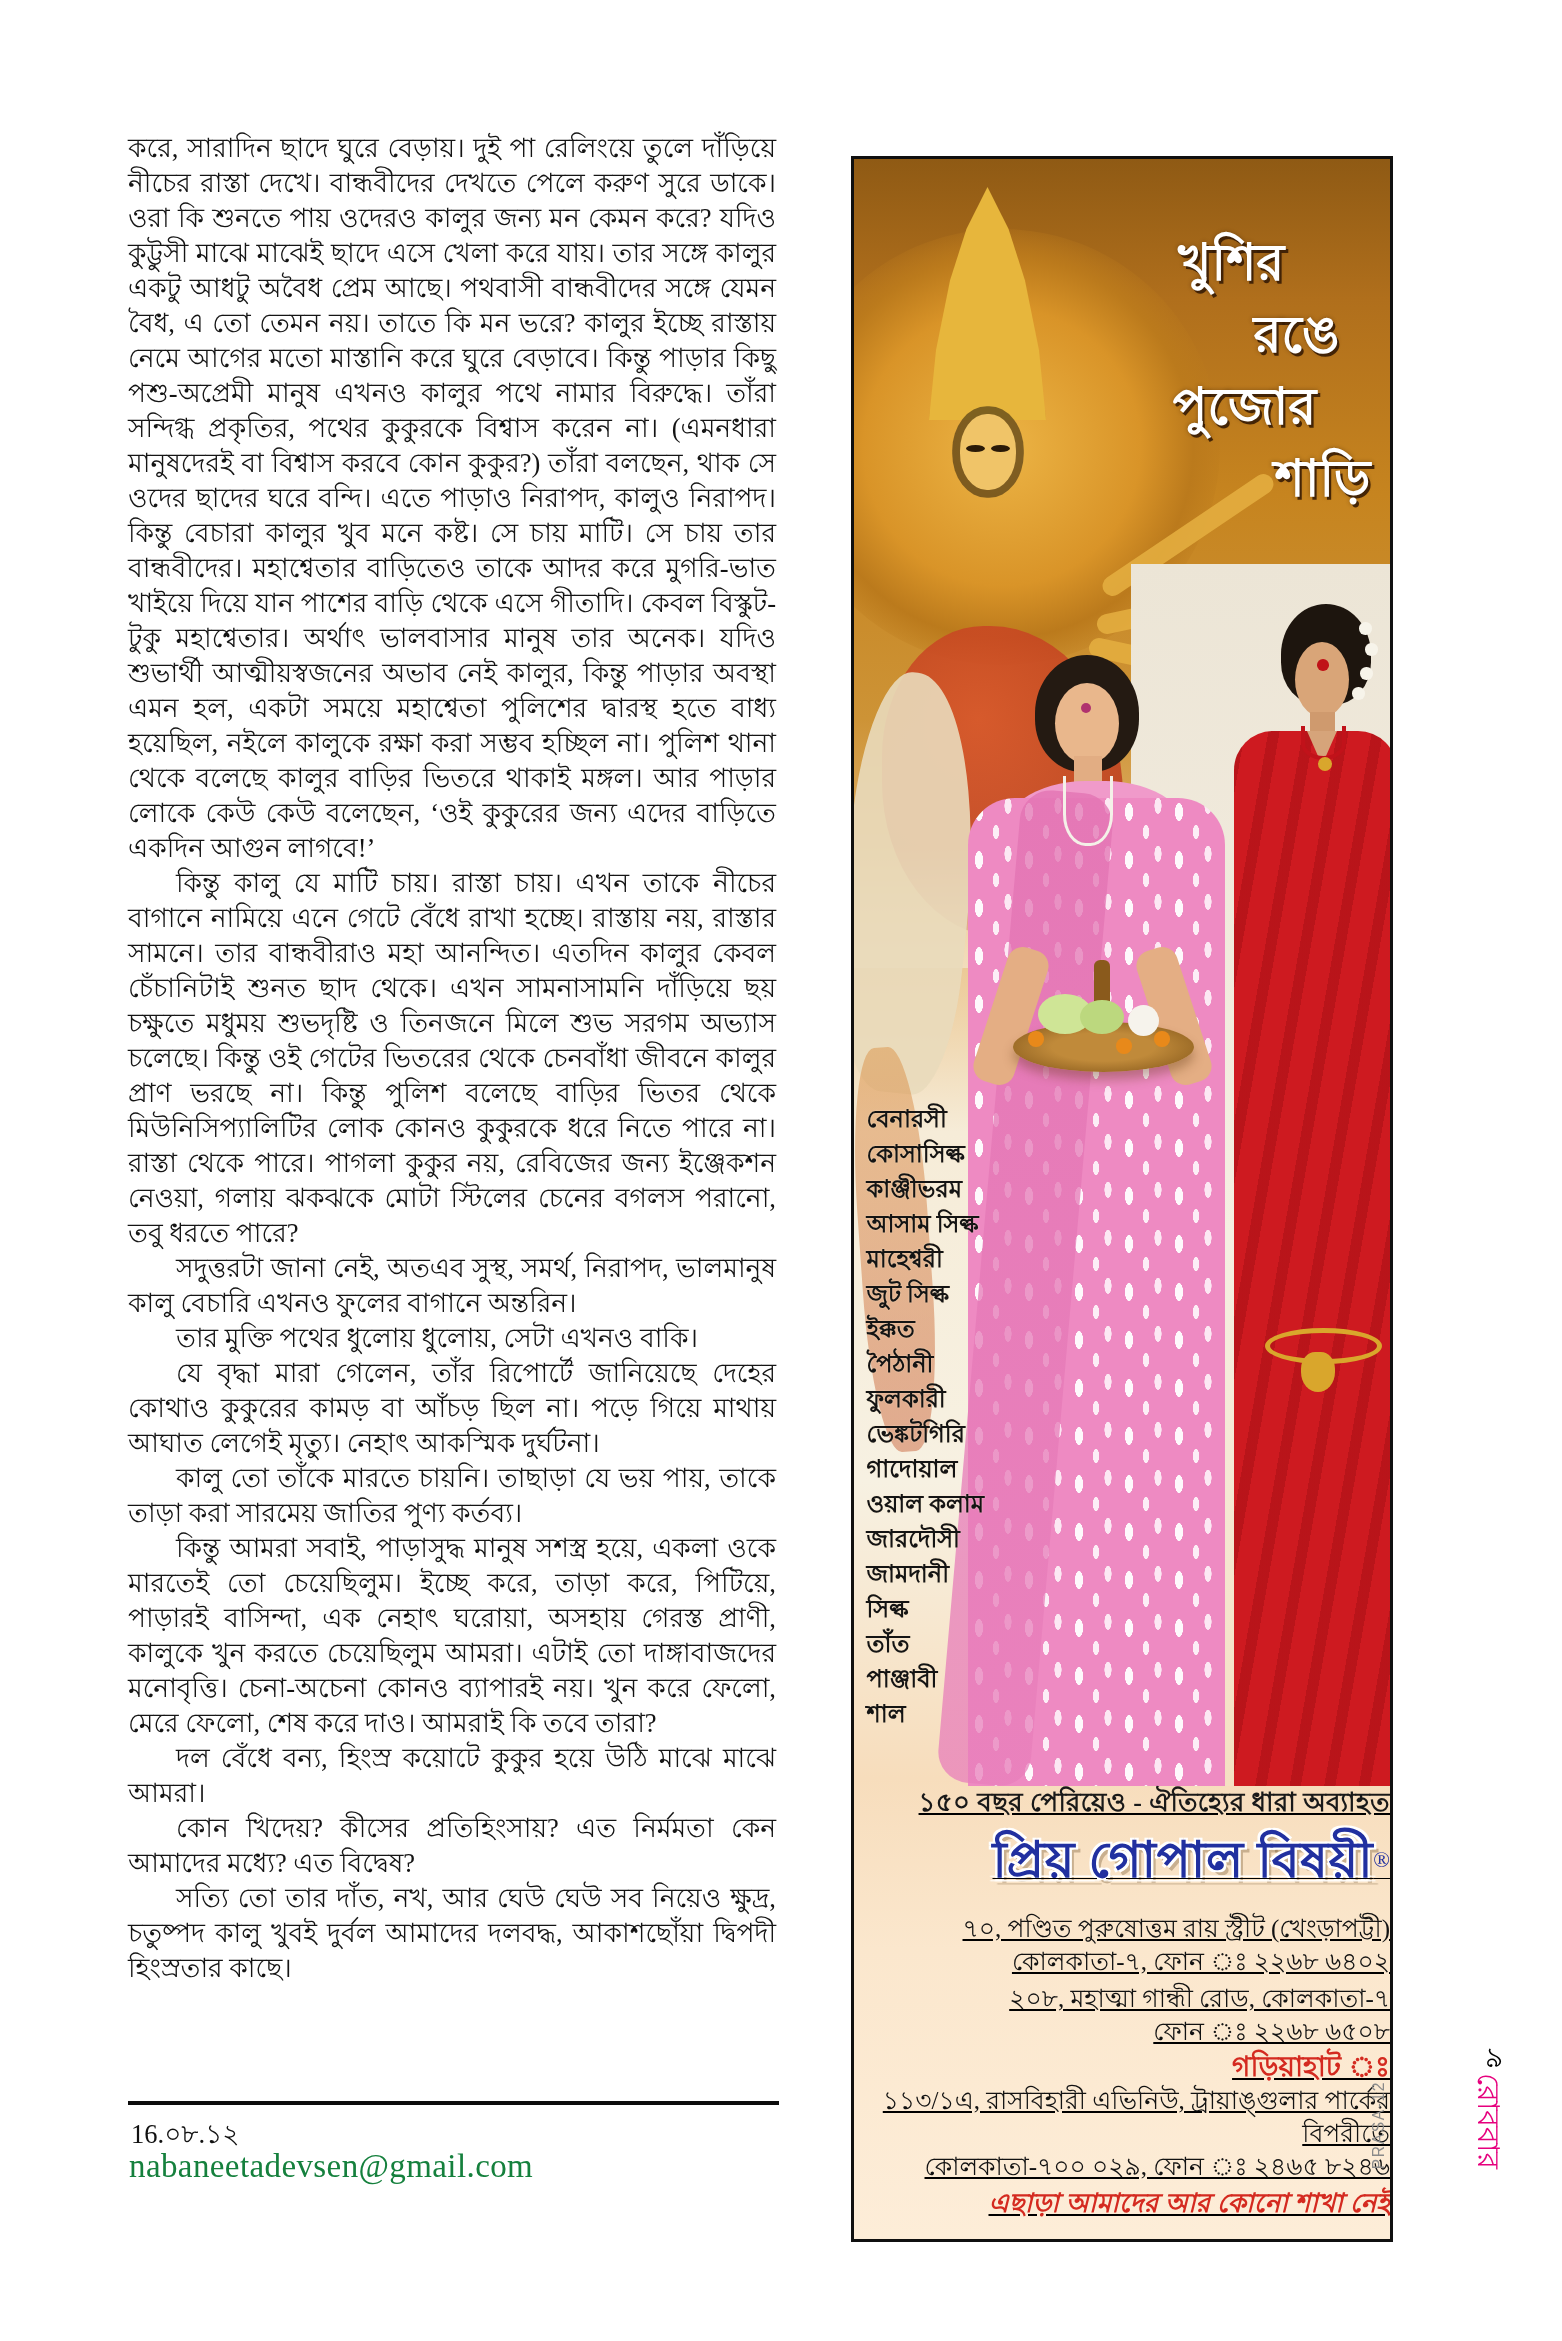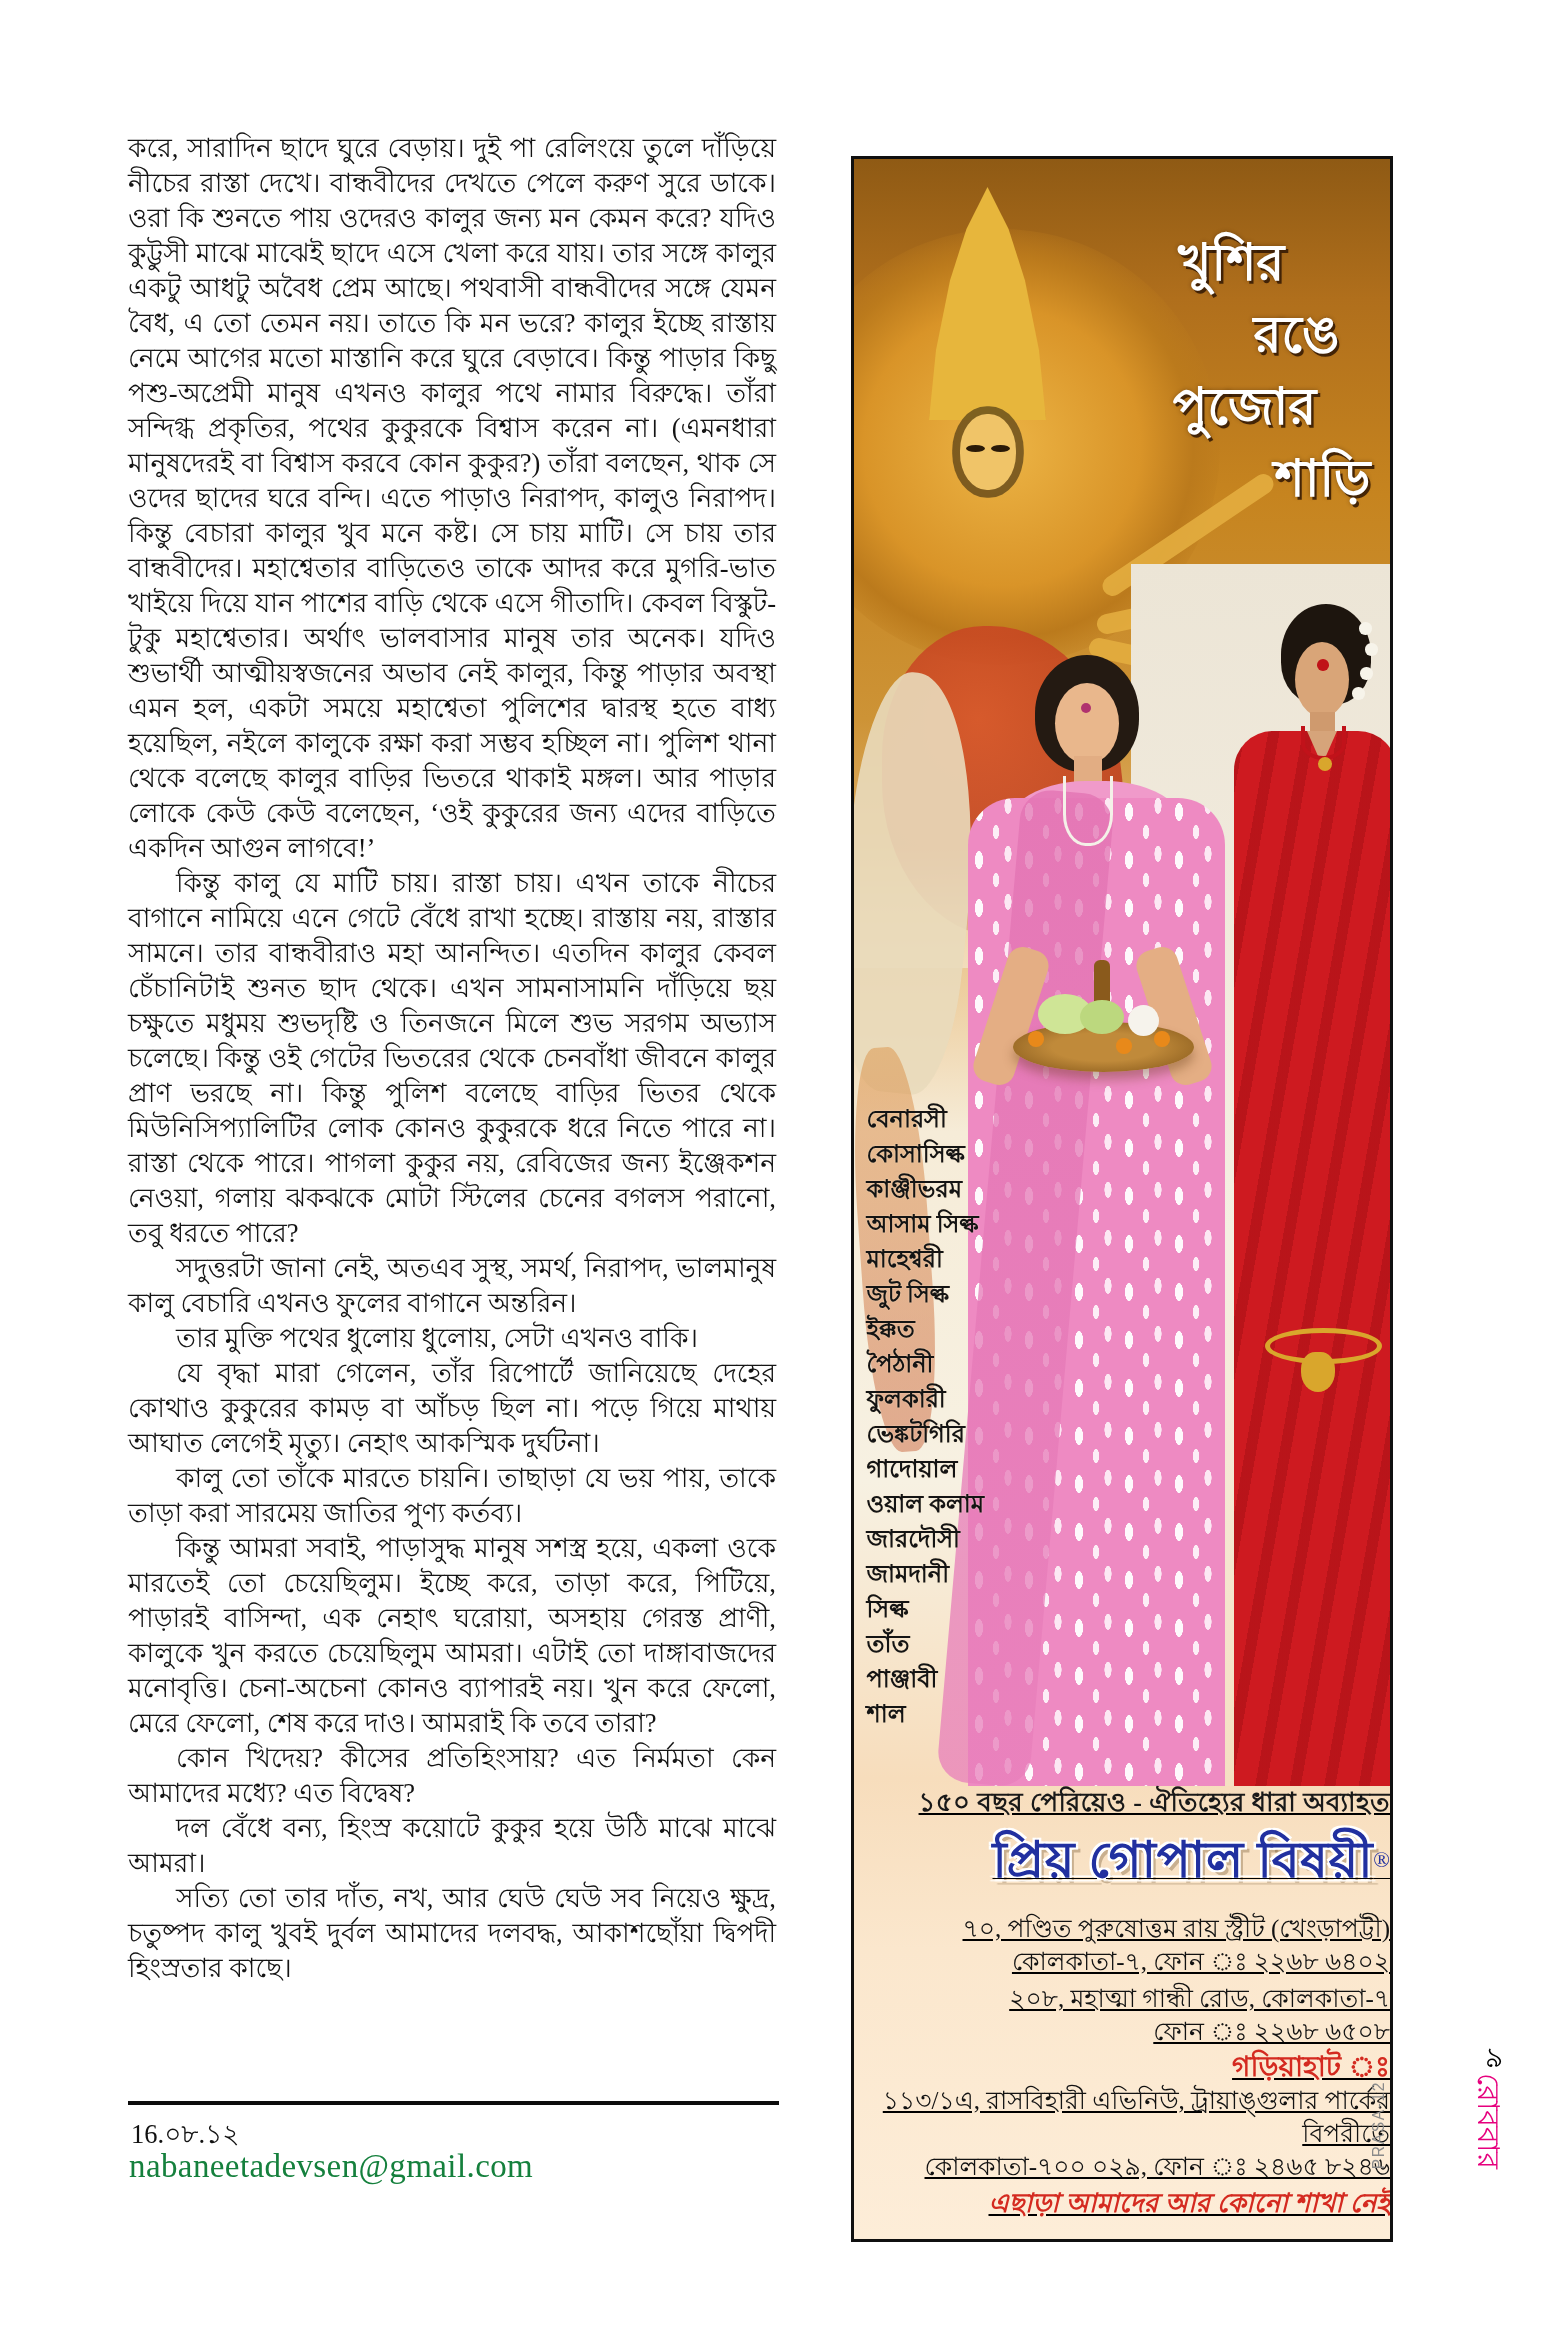--- a/index.html
+++ b/index.html
@@ -127,22 +127,22 @@
 <div class="page">
 
   <div class="article">
       <div class="para item-0">করে, সারাদিন ছাদে ঘুরে বেড়ায়। দুই পা রেলিংয়ে তুলে দাঁড়িয়ে নীচের রাস্তা দেখে। বান্ধবীদের দেখতে পেলে করুণ সুরে ডাকে। ওরা কি শুনতে পায় ওদেরও কালুর জন্য মন কেমন করে? যদিও কুট্টুসী মাঝে মাঝেই ছাদে এসে খেলা করে যায়। তার সঙ্গে কালুর একটু আধটু অবৈধ প্রেম আছে। পথবাসী বান্ধবীদের সঙ্গে যেমন বৈধ, এ তো তেমন নয়। তাতে কি মন ভরে? কালুর ইচ্ছে রাস্তায় নেমে আগের মতো মাস্তানি করে ঘুরে বেড়াবে। কিন্তু পাড়ার কিছু পশু-অপ্রেমী মানুষ এখনও কালুর পথে নামার বিরুদ্ধে। তাঁরা সন্দিগ্ধ প্রকৃতির, পথের কুকুরকে বিশ্বাস করেন না। (এমনধারা মানুষদেরই বা বিশ্বাস করবে কোন কুকুর?) তাঁরা বলছেন, থাক সে ওদের ছাদের ঘরে বন্দি। এতে পাড়াও নিরাপদ, কালুও নিরাপদ। কিন্তু বেচারা কালুর খুব মনে কষ্ট। সে চায় মাটি। সে চায় তার বান্ধবীদের। মহাশ্বেতার বাড়িতেও তাকে আদর করে মুগরি-ভাত খাইয়ে দিয়ে যান পাশের বাড়ি থেকে এসে গীতাদি। কেবল বিস্কুট-টুকু মহাশ্বেতার। অর্থাৎ ভালবাসার মানুষ তার অনেক। যদিও শুভার্থী আত্মীয়স্বজনের অভাব নেই কালুর, কিন্তু পাড়ার অবস্থা এমন হল, একটা সময়ে মহাশ্বেতা পুলিশের দ্বারস্থ হতে বাধ্য হয়েছিল, নইলে কালুকে রক্ষা করা সম্ভব হচ্ছিল না। পুলিশ থানা থেকে বলেছে কালুর বাড়ির ভিতরে থাকাই মঙ্গল। আর পাড়ার লোকে কেউ কেউ বলেছেন, ‘ওই কুকুরের জন্য এদের বাড়িতে একদিন আগুন লাগবে!’</div>
       <div class="para item-1">কিন্তু কালু যে মাটি চায়। রাস্তা চায়। এখন তাকে নীচের বাগানে নামিয়ে এনে গেটে বেঁধে রাখা হচ্ছে। রাস্তায় নয়, রাস্তার সামনে। তার বান্ধবীরাও মহা আনন্দিত। এতদিন কালুর কেবল চেঁচানিটাই শুনত ছাদ থেকে। এখন সামনাসামনি দাঁড়িয়ে ছয় চক্ষুতে মধুময় শুভদৃষ্টি ও তিনজনে মিলে শুভ সরগম অভ্যাস চলেছে। কিন্তু ওই গেটের ভিতরের থেকে চেনবাঁধা জীবনে কালুর প্রাণ ভরছে না। কিন্তু পুলিশ বলেছে বাড়ির ভিতর থেকে মিউনিসিপ্যালিটির লোক কোনও কুকুরকে ধরে নিতে পারে না। রাস্তা থেকে পারে। পাগলা কুকুর নয়, রেবিজের জন্য ইঞ্জেকশন নেওয়া, গলায় ঝকঝকে মোটা স্টিলের চেনের বগলস পরানো, তবু ধরতে পারে?</div>
       <div class="para item-2">সদুত্তরটা জানা নেই, অতএব সুস্থ, সমর্থ, নিরাপদ, ভালমানুষ কালু বেচারি এখনও ফুলের বাগানে অন্তরিন।</div>
       <div class="para item-3">তার মুক্তি পথের ধুলোয় ধুলোয়, সেটা এখনও বাকি।</div>
       <div class="para item-4">যে বৃদ্ধা মারা গেলেন, তাঁর রিপোর্টে জানিয়েছে দেহের কোথাও কুকুরের কামড় বা আঁচড় ছিল না। পড়ে গিয়ে মাথায় আঘাত লেগেই মৃত্যু। নেহাৎ আকস্মিক দুর্ঘটনা।</div>
       <div class="para item-5">কালু তো তাঁকে মারতে চায়নি। তাছাড়া যে ভয় পায়, তাকে তাড়া করা সারমেয় জাতির পুণ্য কর্তব্য।</div>
       <div class="para item-6">কিন্তু আমরা সবাই, পাড়াসুদ্ধ মানুষ সশস্ত্র হয়ে, একলা ওকে মারতেই তো চেয়েছিলুম। ইচ্ছে করে, তাড়া করে, পিটিয়ে, পাড়ারই বাসিন্দা, এক নেহাৎ ঘরোয়া, অসহায় গেরস্ত প্রাণী, কালুকে খুন করতে চেয়েছিলুম আমরা। এটাই তো দাঙ্গাবাজদের মনোবৃত্তি। চেনা-অচেনা কোনও ব্যাপারই নয়। খুন করে ফেলো, মেরে ফেলো, শেষ করে দাও। আমরাই কি তবে তারা?</div>
+      <div class="para item-7">দল বেঁধে বন্য, হিংস্র কয়োটে কুকুর হয়ে উঠি মাঝে মাঝে আমরা।</div>
       <div class="para item-8">কোন খিদেয়? কীসের প্রতিহিংসায়? এত নির্মমতা কেন আমাদের মধ্যে? এত বিদ্বেষ?</div>
-      <div class="para item-7">দল বেঁধে বন্য, হিংস্র কয়োটে কুকুর হয়ে উঠি মাঝে মাঝে আমরা।</div>
       <div class="para item-10">সত্যি তো তার দাঁত, নখ, আর ঘেউ ঘেউ সব নিয়েও ক্ষুদ্র, চতুষ্পদ কালু খুবই দুর্বল আমাদের দলবদ্ধ, আকাশছোঁয়া দ্বিপদী হিংস্রতার কাছে।</div>
     </div>
 
   <div class="footer-rule"></div>
   <div class="footer-date">16.০৮.১২</div>
   <div class="footer-email">nabaneetadevsen@gmail.com</div>
 
   <div class="page-number">৯</div>
   <div class="edition-name">রোববার</div>
 

